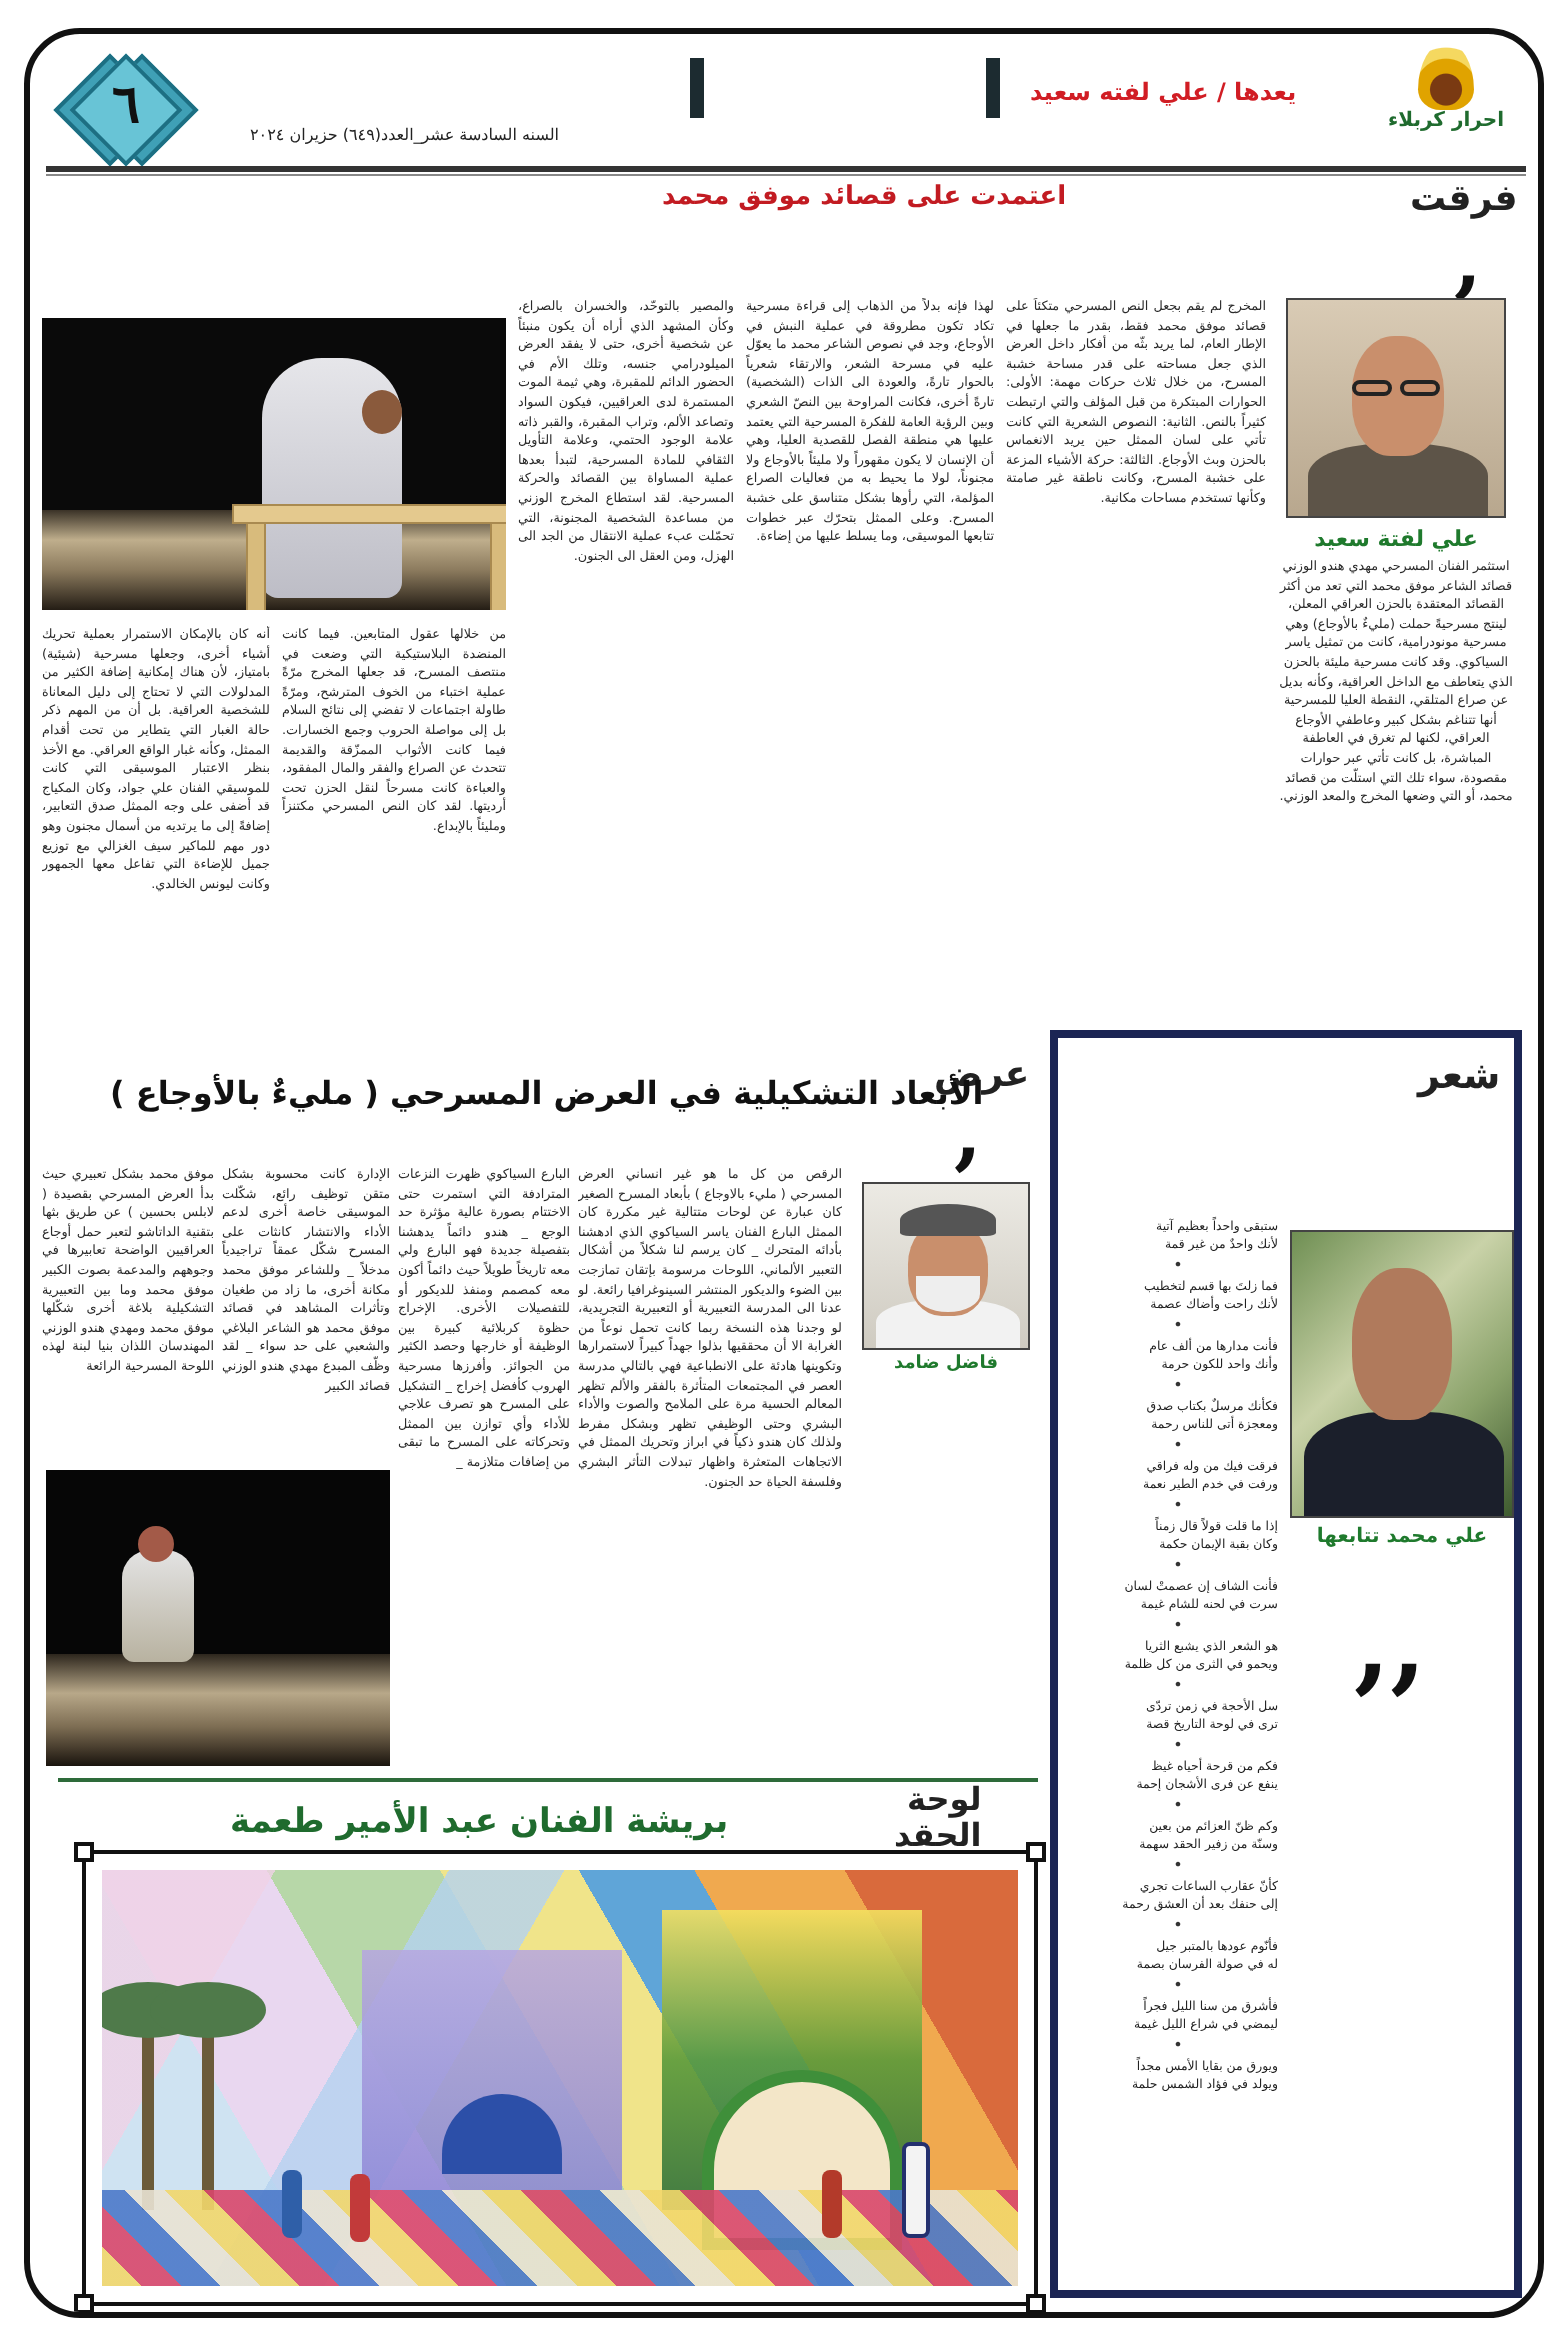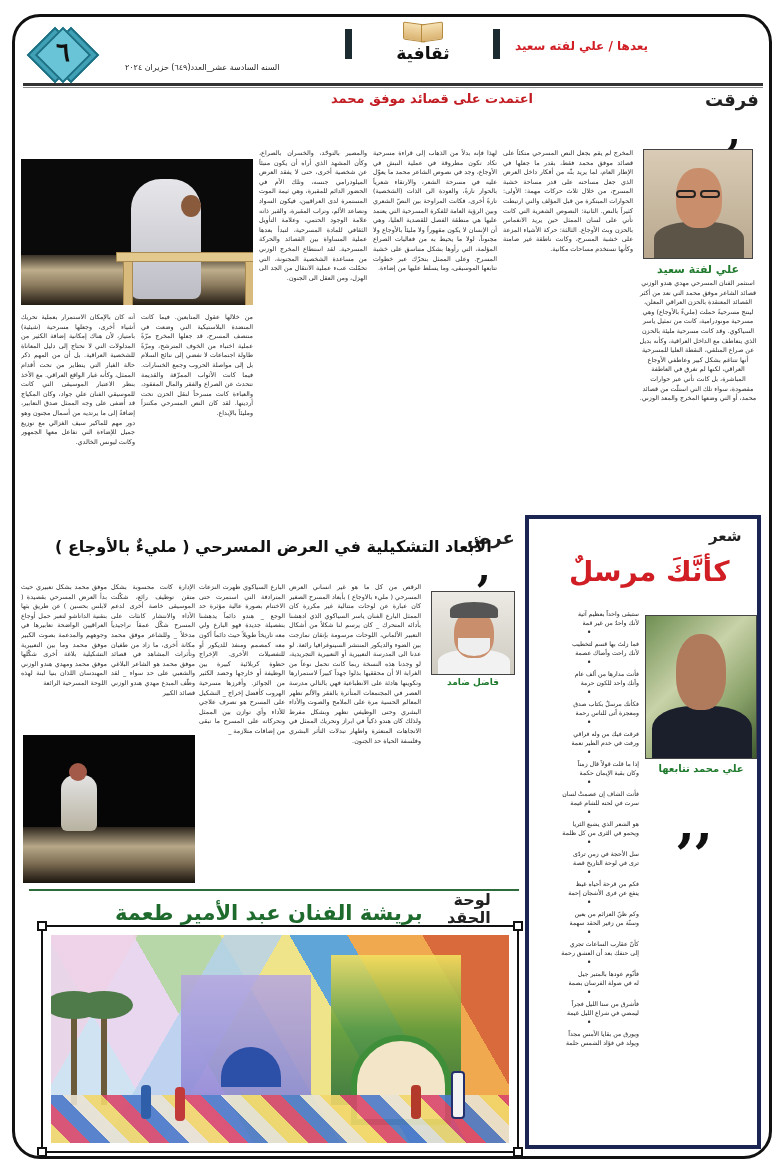--- a/index.html
+++ b/index.html
@@ -120,26 +120,26 @@
 
   <div class="masthead">
     <div class="page-num-badge">
       <div class="d1"></div>
       <div class="d2"></div>
       <div class="d3"></div>
       <div class="num">٦</div>
     </div>
     <div class="issue-line">السنه السادسة عشر_العدد(٦٤٩) حزيران ٢٠٢٤</div>
     <div class="bar-left"></div>
-    <div class="section-logo">
-      <span class="book-icon"></span>
-      <span class="label">ثقافية</span>
-    </div>
     <div class="bar-right"></div>
     <div class="editor-credit">يعدها / علي لفته سعيد</div>
+    <div class="paper-logo">
+      <span class="flame-icon"></span>
+      <span class="name">احرار كربلاء</span>
+    </div>
   </div>
   <div class="masthead-rule"></div>
   <div class="masthead-rule2"></div>
 
   <div class="section-tag" style="left:690px; top:72px;">فرقت</div>
   <div class="comma-mark" style="left:712px; top:94px;">,</div>
   <div class="kicker red" style="left:316px; top:74px; font-size:13px;text-align:right;">اعتمدت على قصائد موفق محمد</div>
 
   <div class="photo portrait portrait-bg1" style="left:628px; top:132px; width:110px; height:110px;">
     <div class="suit" style="left:10px; top:72px; width:90px; height:40px; background:#5d5448;"></div>
@@ -184,22 +184,21 @@
 
   <div class="photo stage2" style="left:8px; top:718px; width:172px; height:148px;">
     <div class="floor"></div>
     <div class="actor"></div>
     <div class="head"></div>
   </div>
 
   <div style="position:absolute; left:14px; top:872px; width:490px; height:2px; background:#2e6b3a;"></div>
 
   <div class="poetry-panel">
-    <div class="section-tag" style="left:180px; top:8px; font-size:15px;">شعر</div>
-    <div class="headline" style="left:40px; top:36px; font-size:28px; color:#d11d24;">كأنَّكَ مرسلٌ</div>
+    <div class="section-tag" style="left:180px; top:8px; font-size:19px;">شعر</div>
 
     <div class="photo portrait portrait-bg3" style="left:116px; top:96px; width:112px; height:144px;">
       <div class="suit" style="left:6px; top:90px; width:100px; height:56px; background:#1b1f2b;"></div>
       <div class="face" style="left:30px; top:18px; width:50px; height:76px; background:#b07a5c;"></div>
     </div>
     <div class="caption" style="left:116px; top:244px; width:112px; font-size:10px;">علي محمد تتابعها</div>
     <div class="comma-mark" style="left:148px; top:278px; font-size:52px;">,,</div>
 
     <div class="verses">
       <div class="verse">
@@ -276,21 +275,21 @@
           <div>ويورق من بقايا الأمس مجداً</div>
           <div>ويولد في فؤاد الشمس حلمة</div>
         </div>
     </div>
   </div>
 
   <div class="section-tag" style="left:432px; top:874px; font-size:16px; line-height:18px; text-align:right;">
     <div>لوحة</div>
     <div>الحقد</div>
   </div>
-  <div class="headline" style="left:100px; top:884px; font-size:21px; color:#1f6b2e;">بريشة الفنان عبد الأمير طعمة</div>
+  <div class="headline" style="left:100px; top:884px; font-size:17px; color:#1f6b2e;">بريشة الفنان عبد الأمير طعمة</div>
 
   <div class="painting-frame">
     <div class="frame-corner" style="left:-6px; top:-6px;"></div>
     <div class="frame-corner" style="right:-6px; top:-6px;"></div>
     <div class="frame-corner" style="left:-6px; bottom:-6px;"></div>
     <div class="frame-corner" style="right:-6px; bottom:-6px;"></div>
     <div class="painting">
       <div class="palm"></div>
       <div class="palm" style="left:50px;"></div>
       <div class="bldg1"></div>

